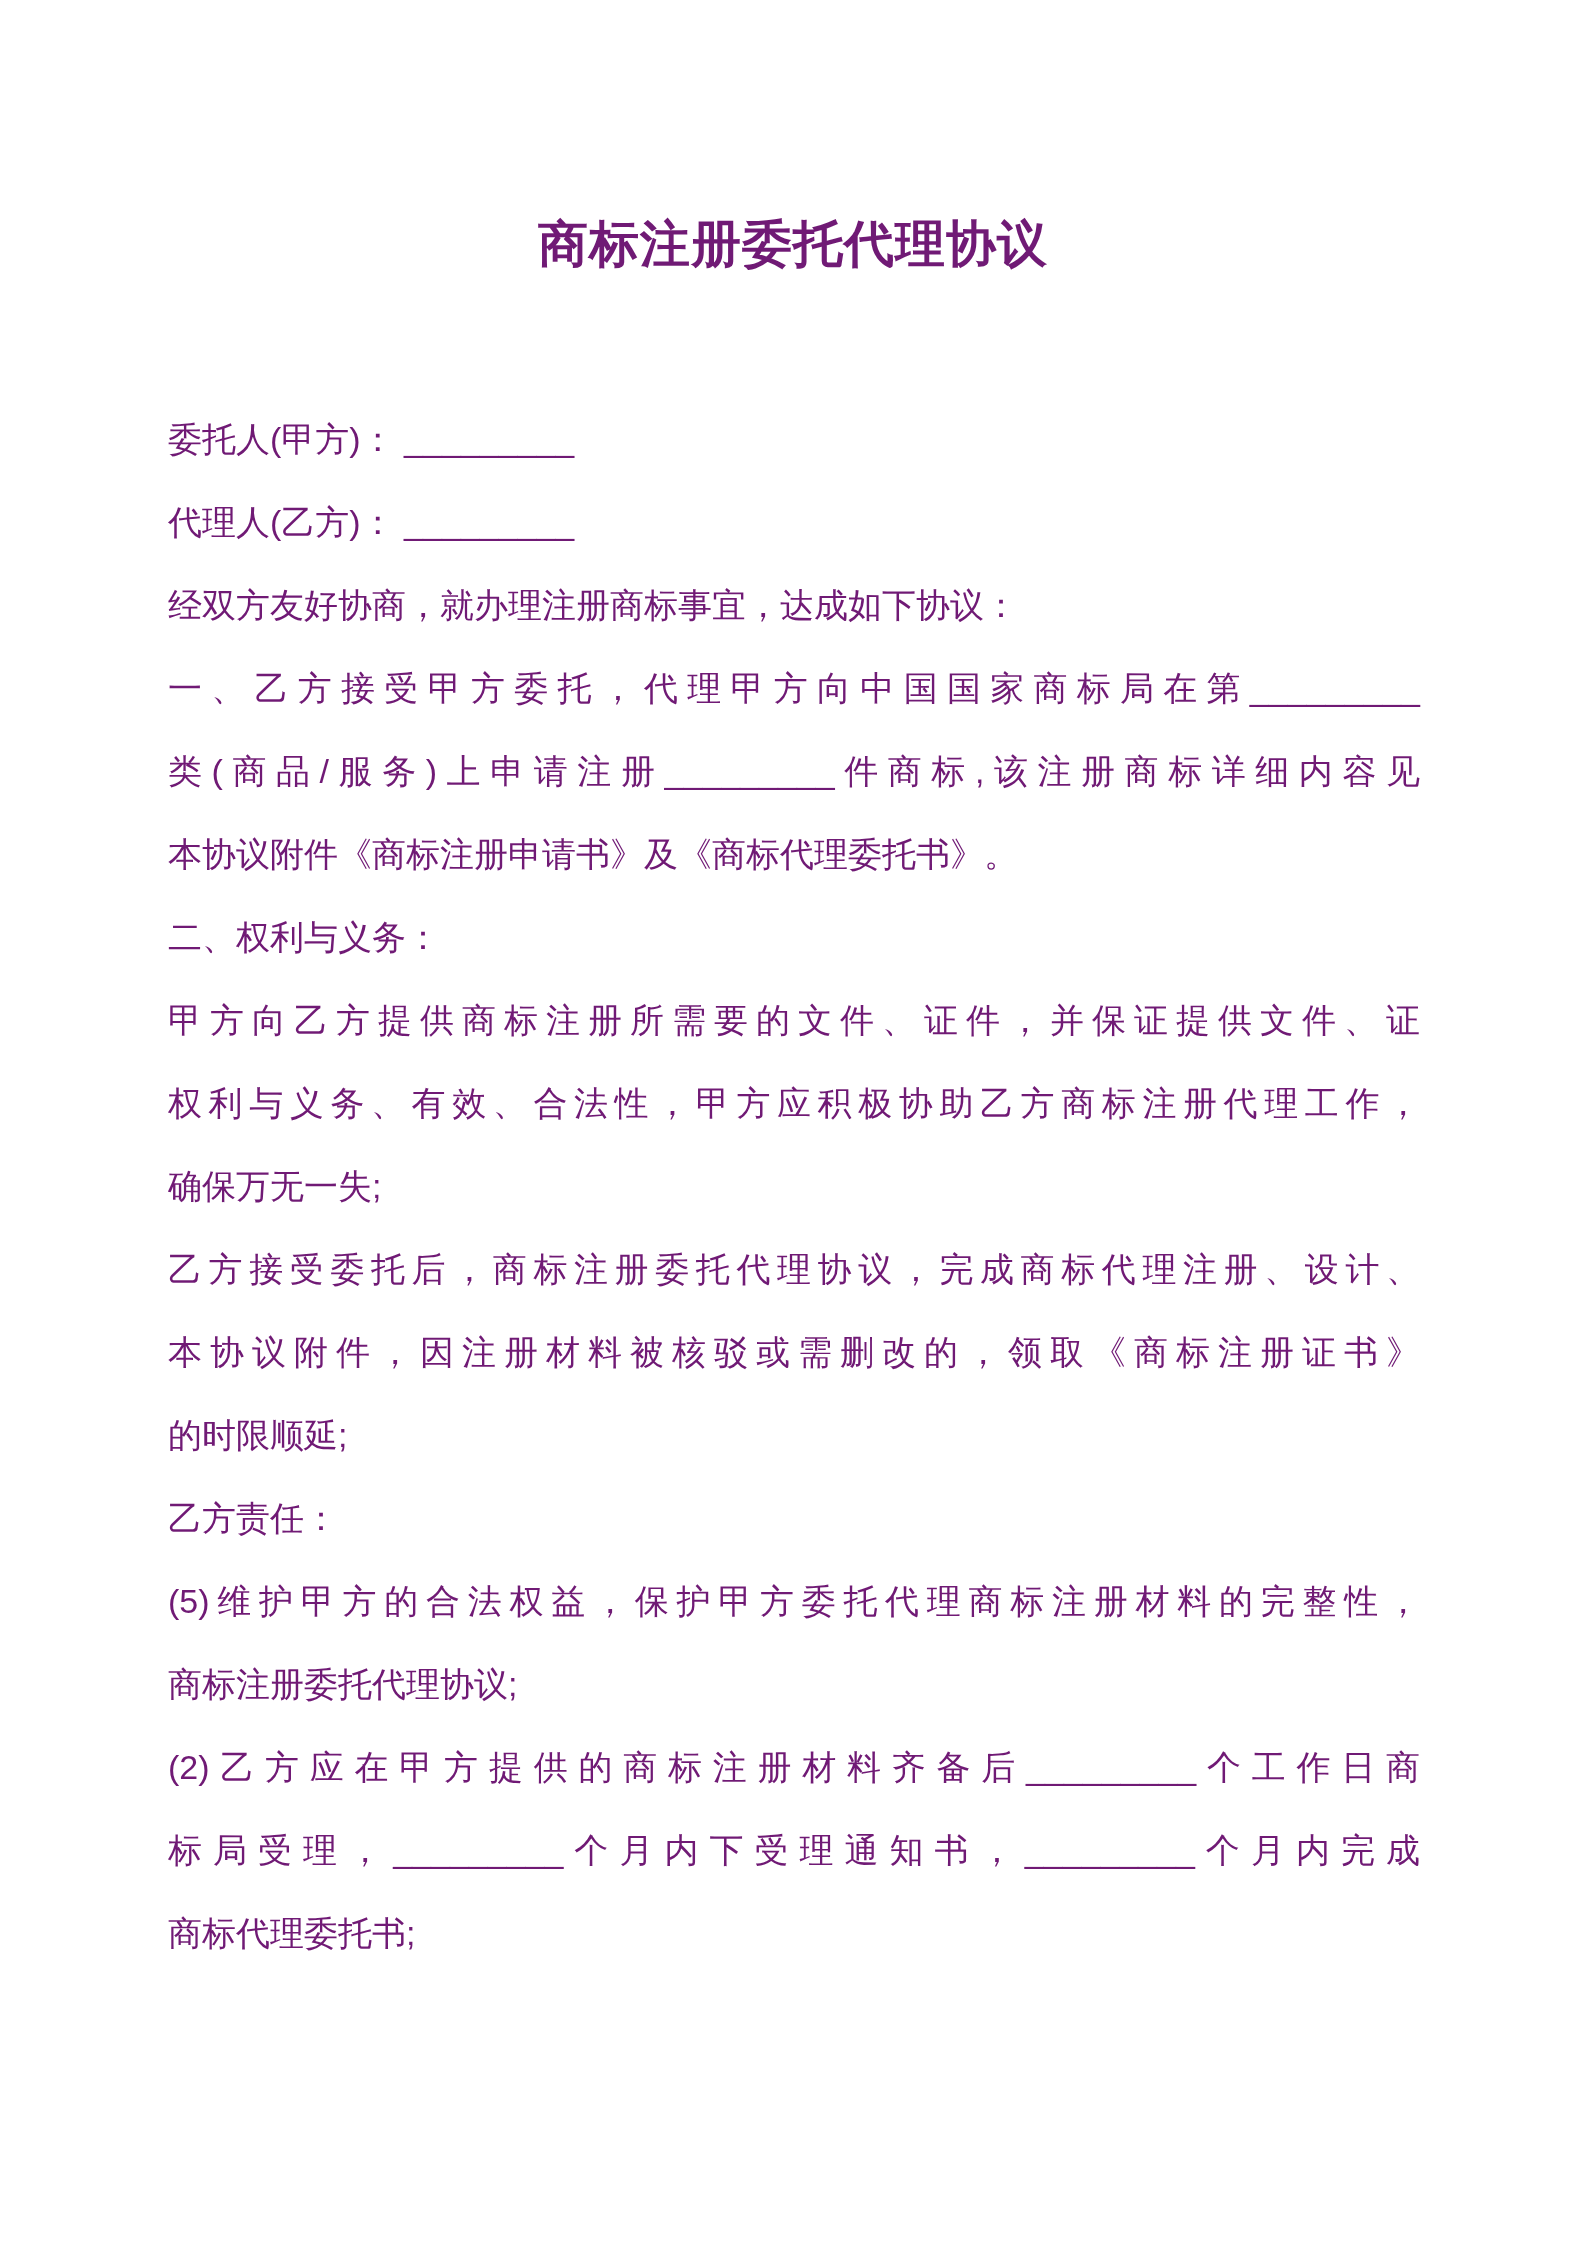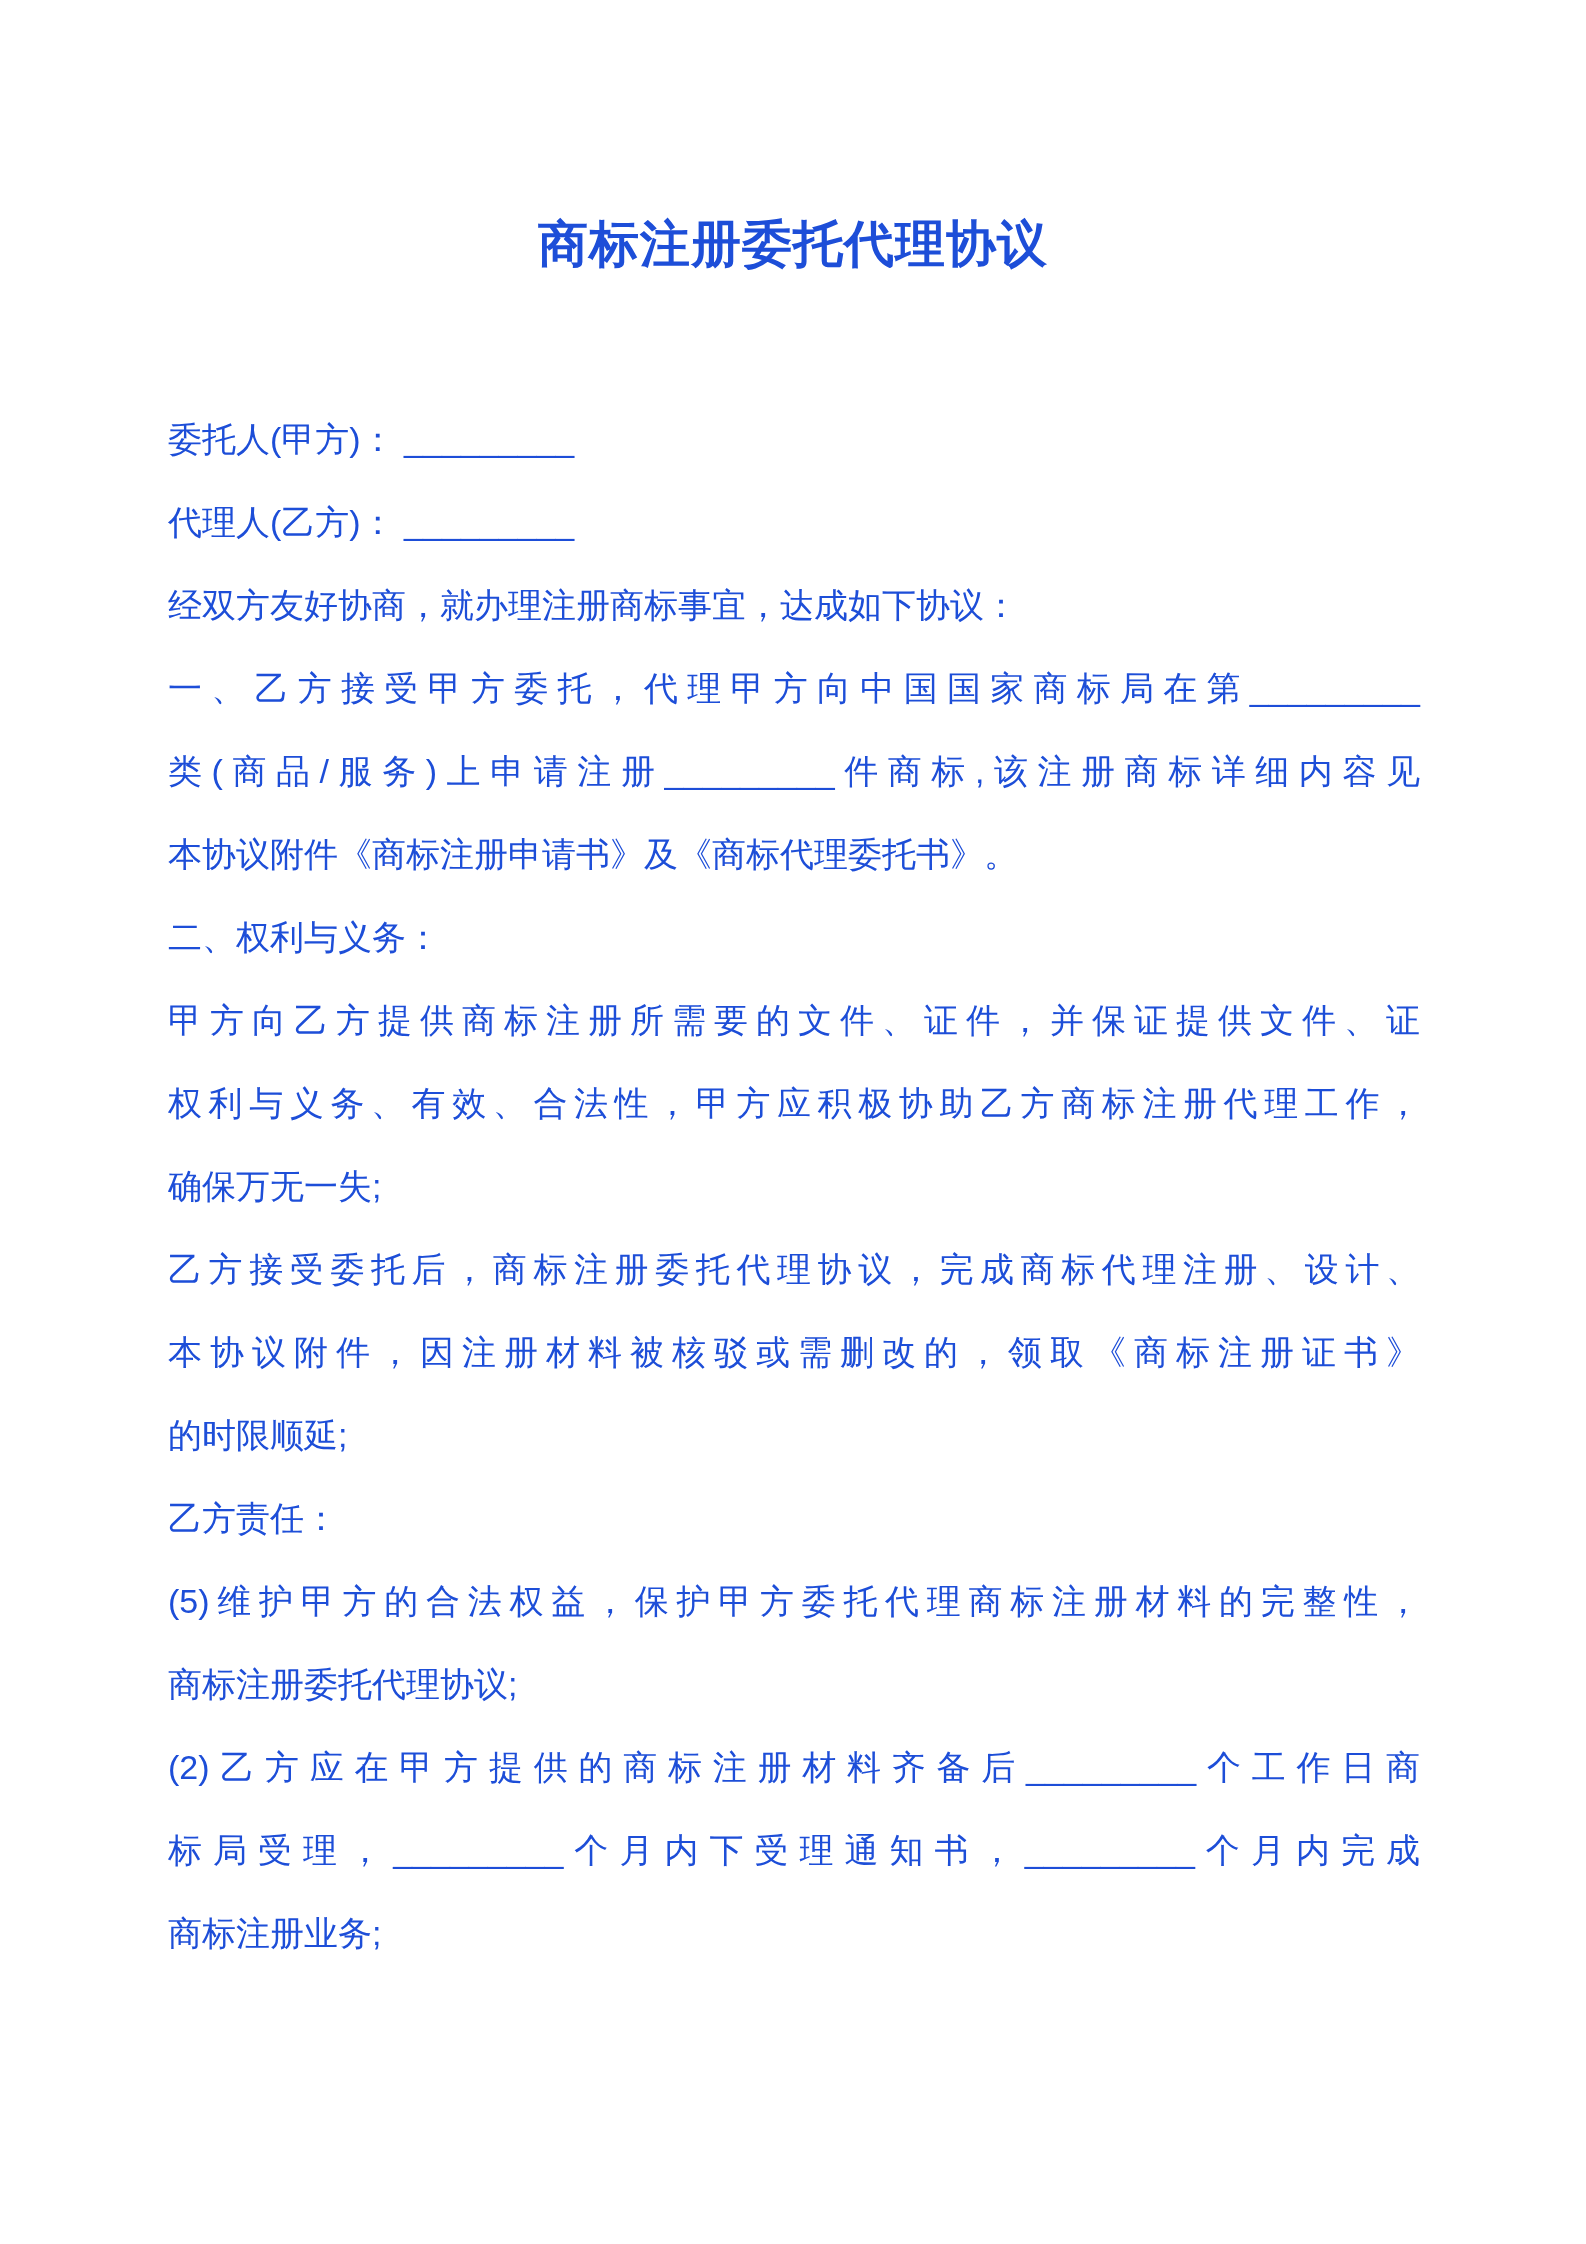--- a/index.html
+++ b/index.html
@@ -7,21 +7,21 @@
     padding: 0;
     background: #ffffff;
   }
   .page {
     position: relative;
     width: 1586px;
     height: 2244px;
     background: #ffffff;
     overflow: hidden;
     font-family: "Liberation Sans", "DejaVu Sans", sans-serif;
-    color: #1d4ed8;
+    color: #701a75;
   }
   .doc-title {
     margin: 0;
     padding-top: 213px;
     text-align: center;
     font-size: 50px;
     line-height: 62px;
     font-weight: 700;
     letter-spacing: 1px;
   }
@@ -62,16 +62,16 @@
     <div class="line fill">权利与义务、有效、合法性，甲方应积极协助乙方商标注册代理工作，</div>
     <div class="line">确保万无一失;</div>
     <div class="line fill">乙方接受委托后，商标注册委托代理协议，完成商标代理注册、设计、</div>
     <div class="line fill">本协议附件，因注册材料被核驳或需删改的，领取《商标注册证书》</div>
     <div class="line">的时限顺延;</div>
     <div class="line">乙方责任：</div>
     <div class="line fill">(5)维护甲方的合法权益，保护甲方委托代理商标注册材料的完整性，</div>
     <div class="line">商标注册委托代理协议;</div>
     <div class="line fill">(2)乙方应在甲方提供的商标注册材料齐备后_________个工作日商</div>
     <div class="line fill">标局受理，_________个月内下受理通知书，_________个月内完成</div>
-    <div class="line">商标注册业务;</div>
+    <div class="line">商标代理委托书;</div>
   </div>
 
 </div>
 
 </body></html>

